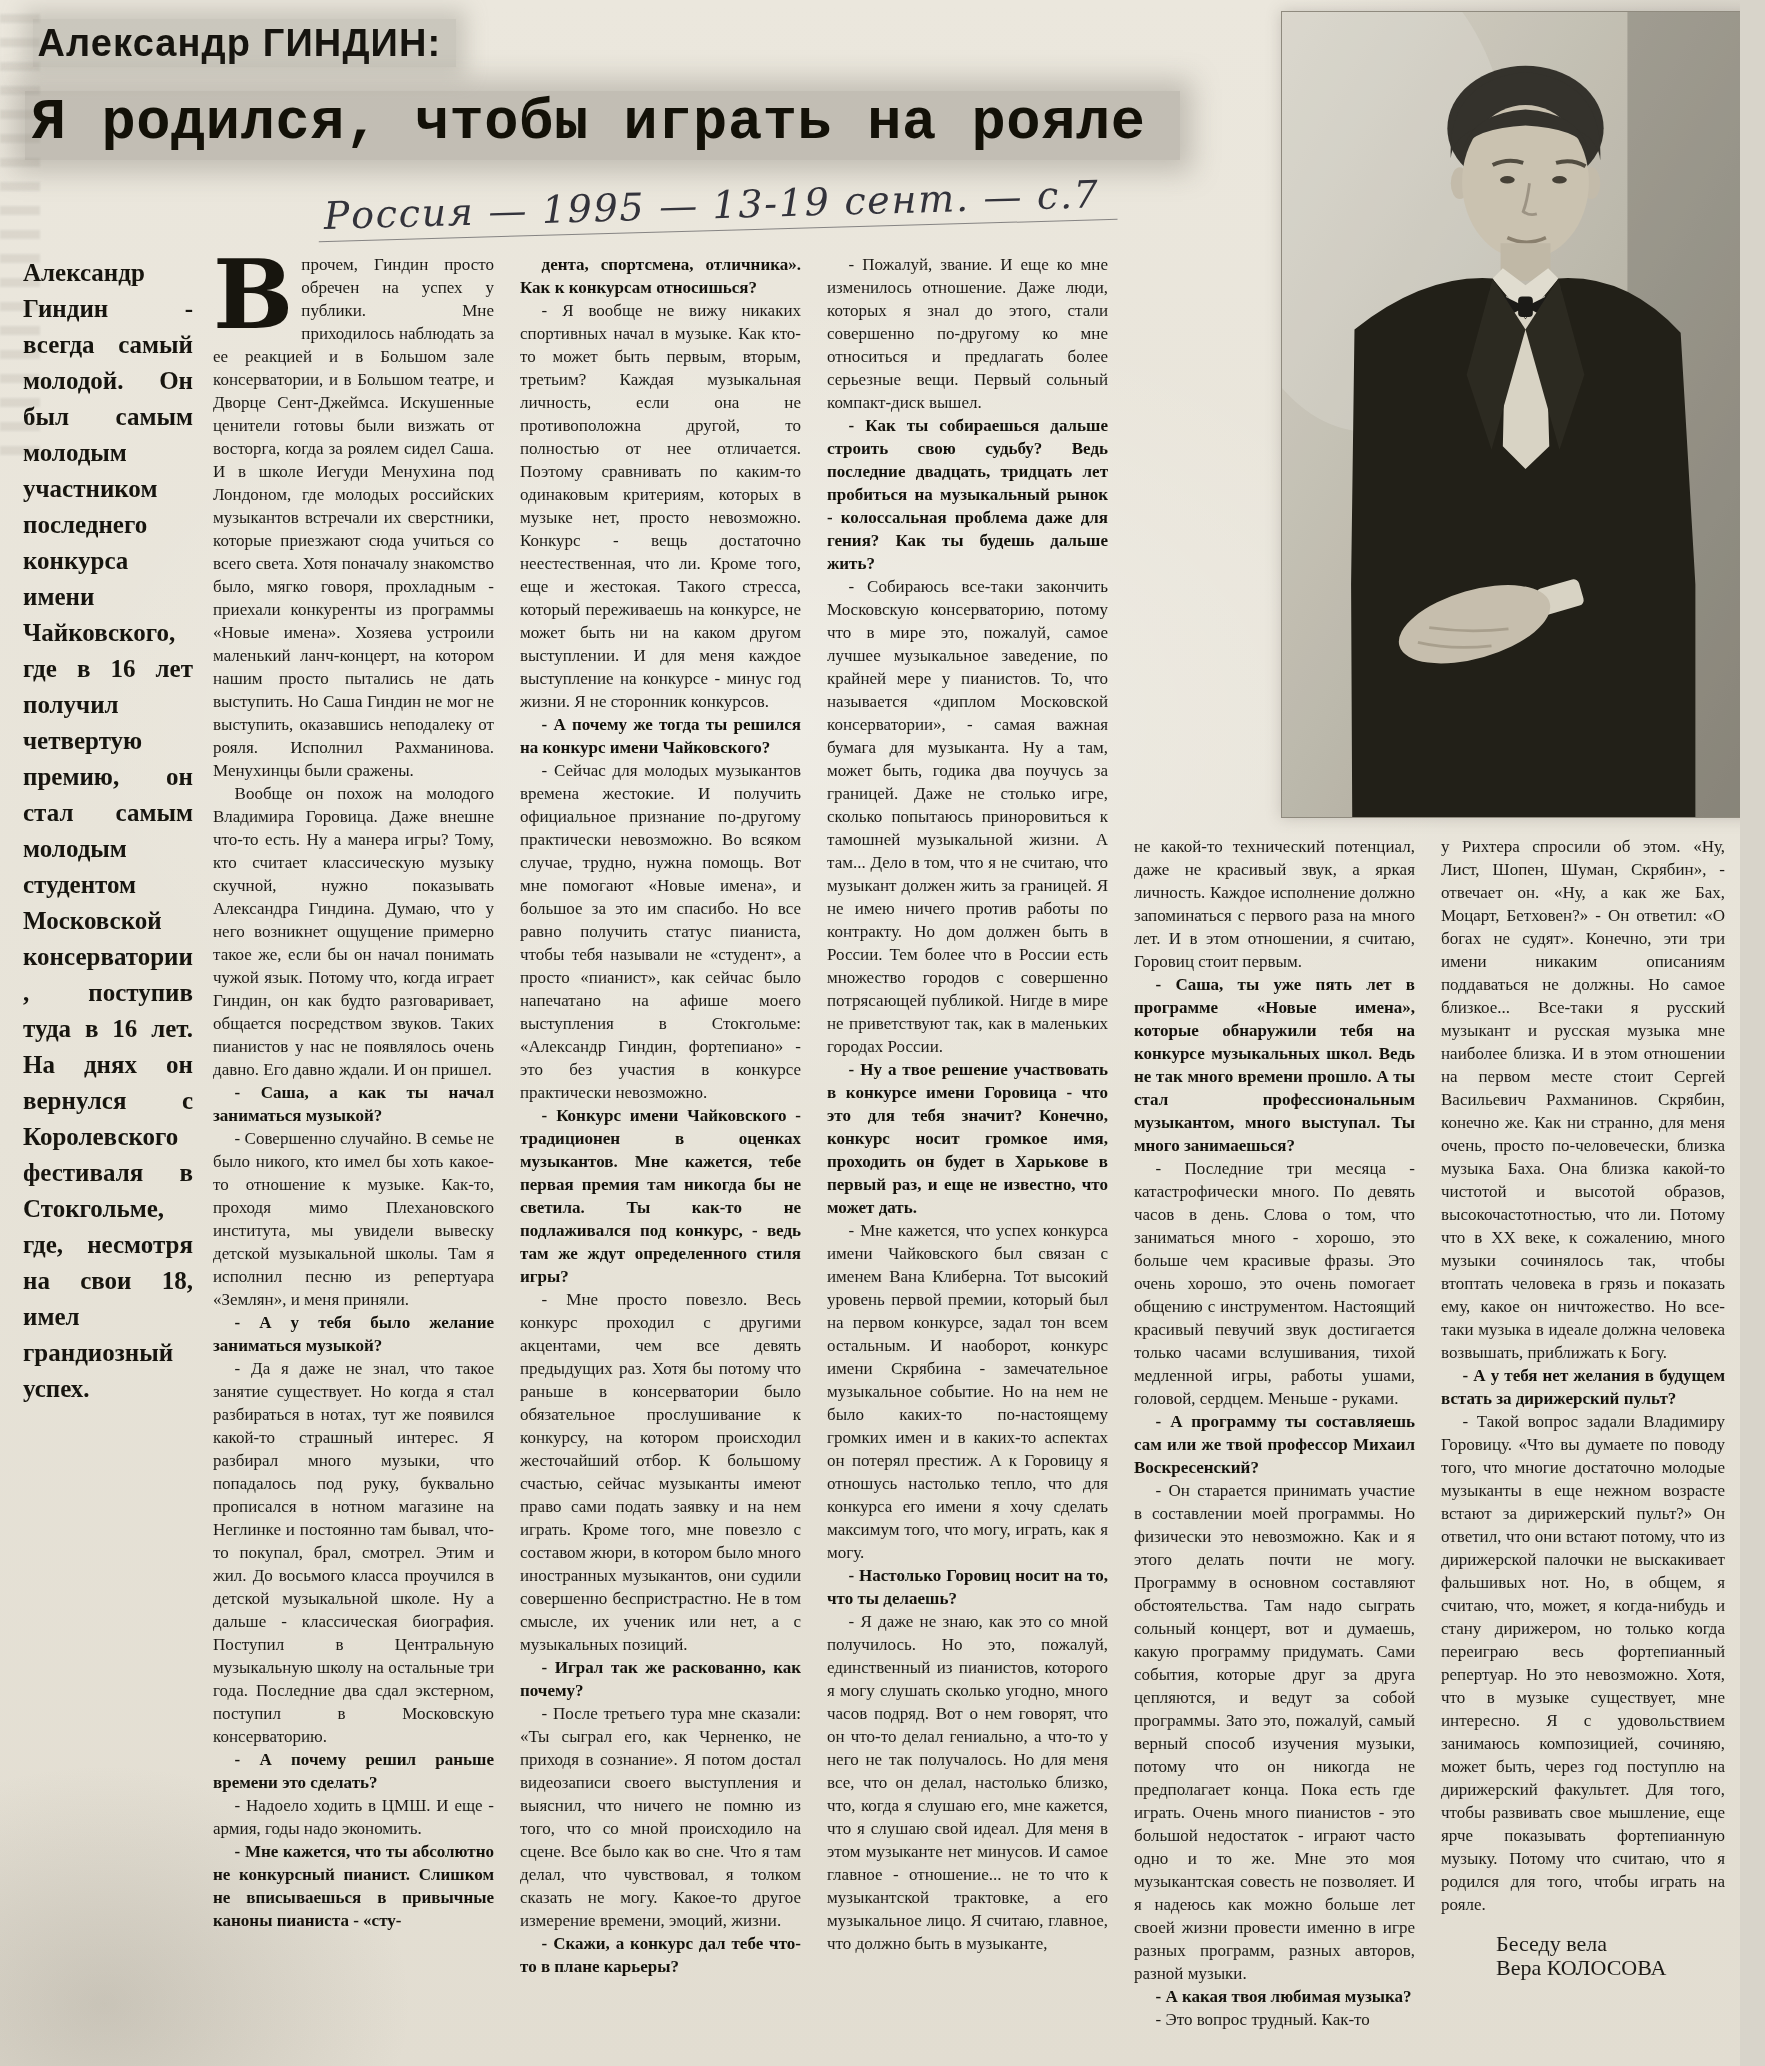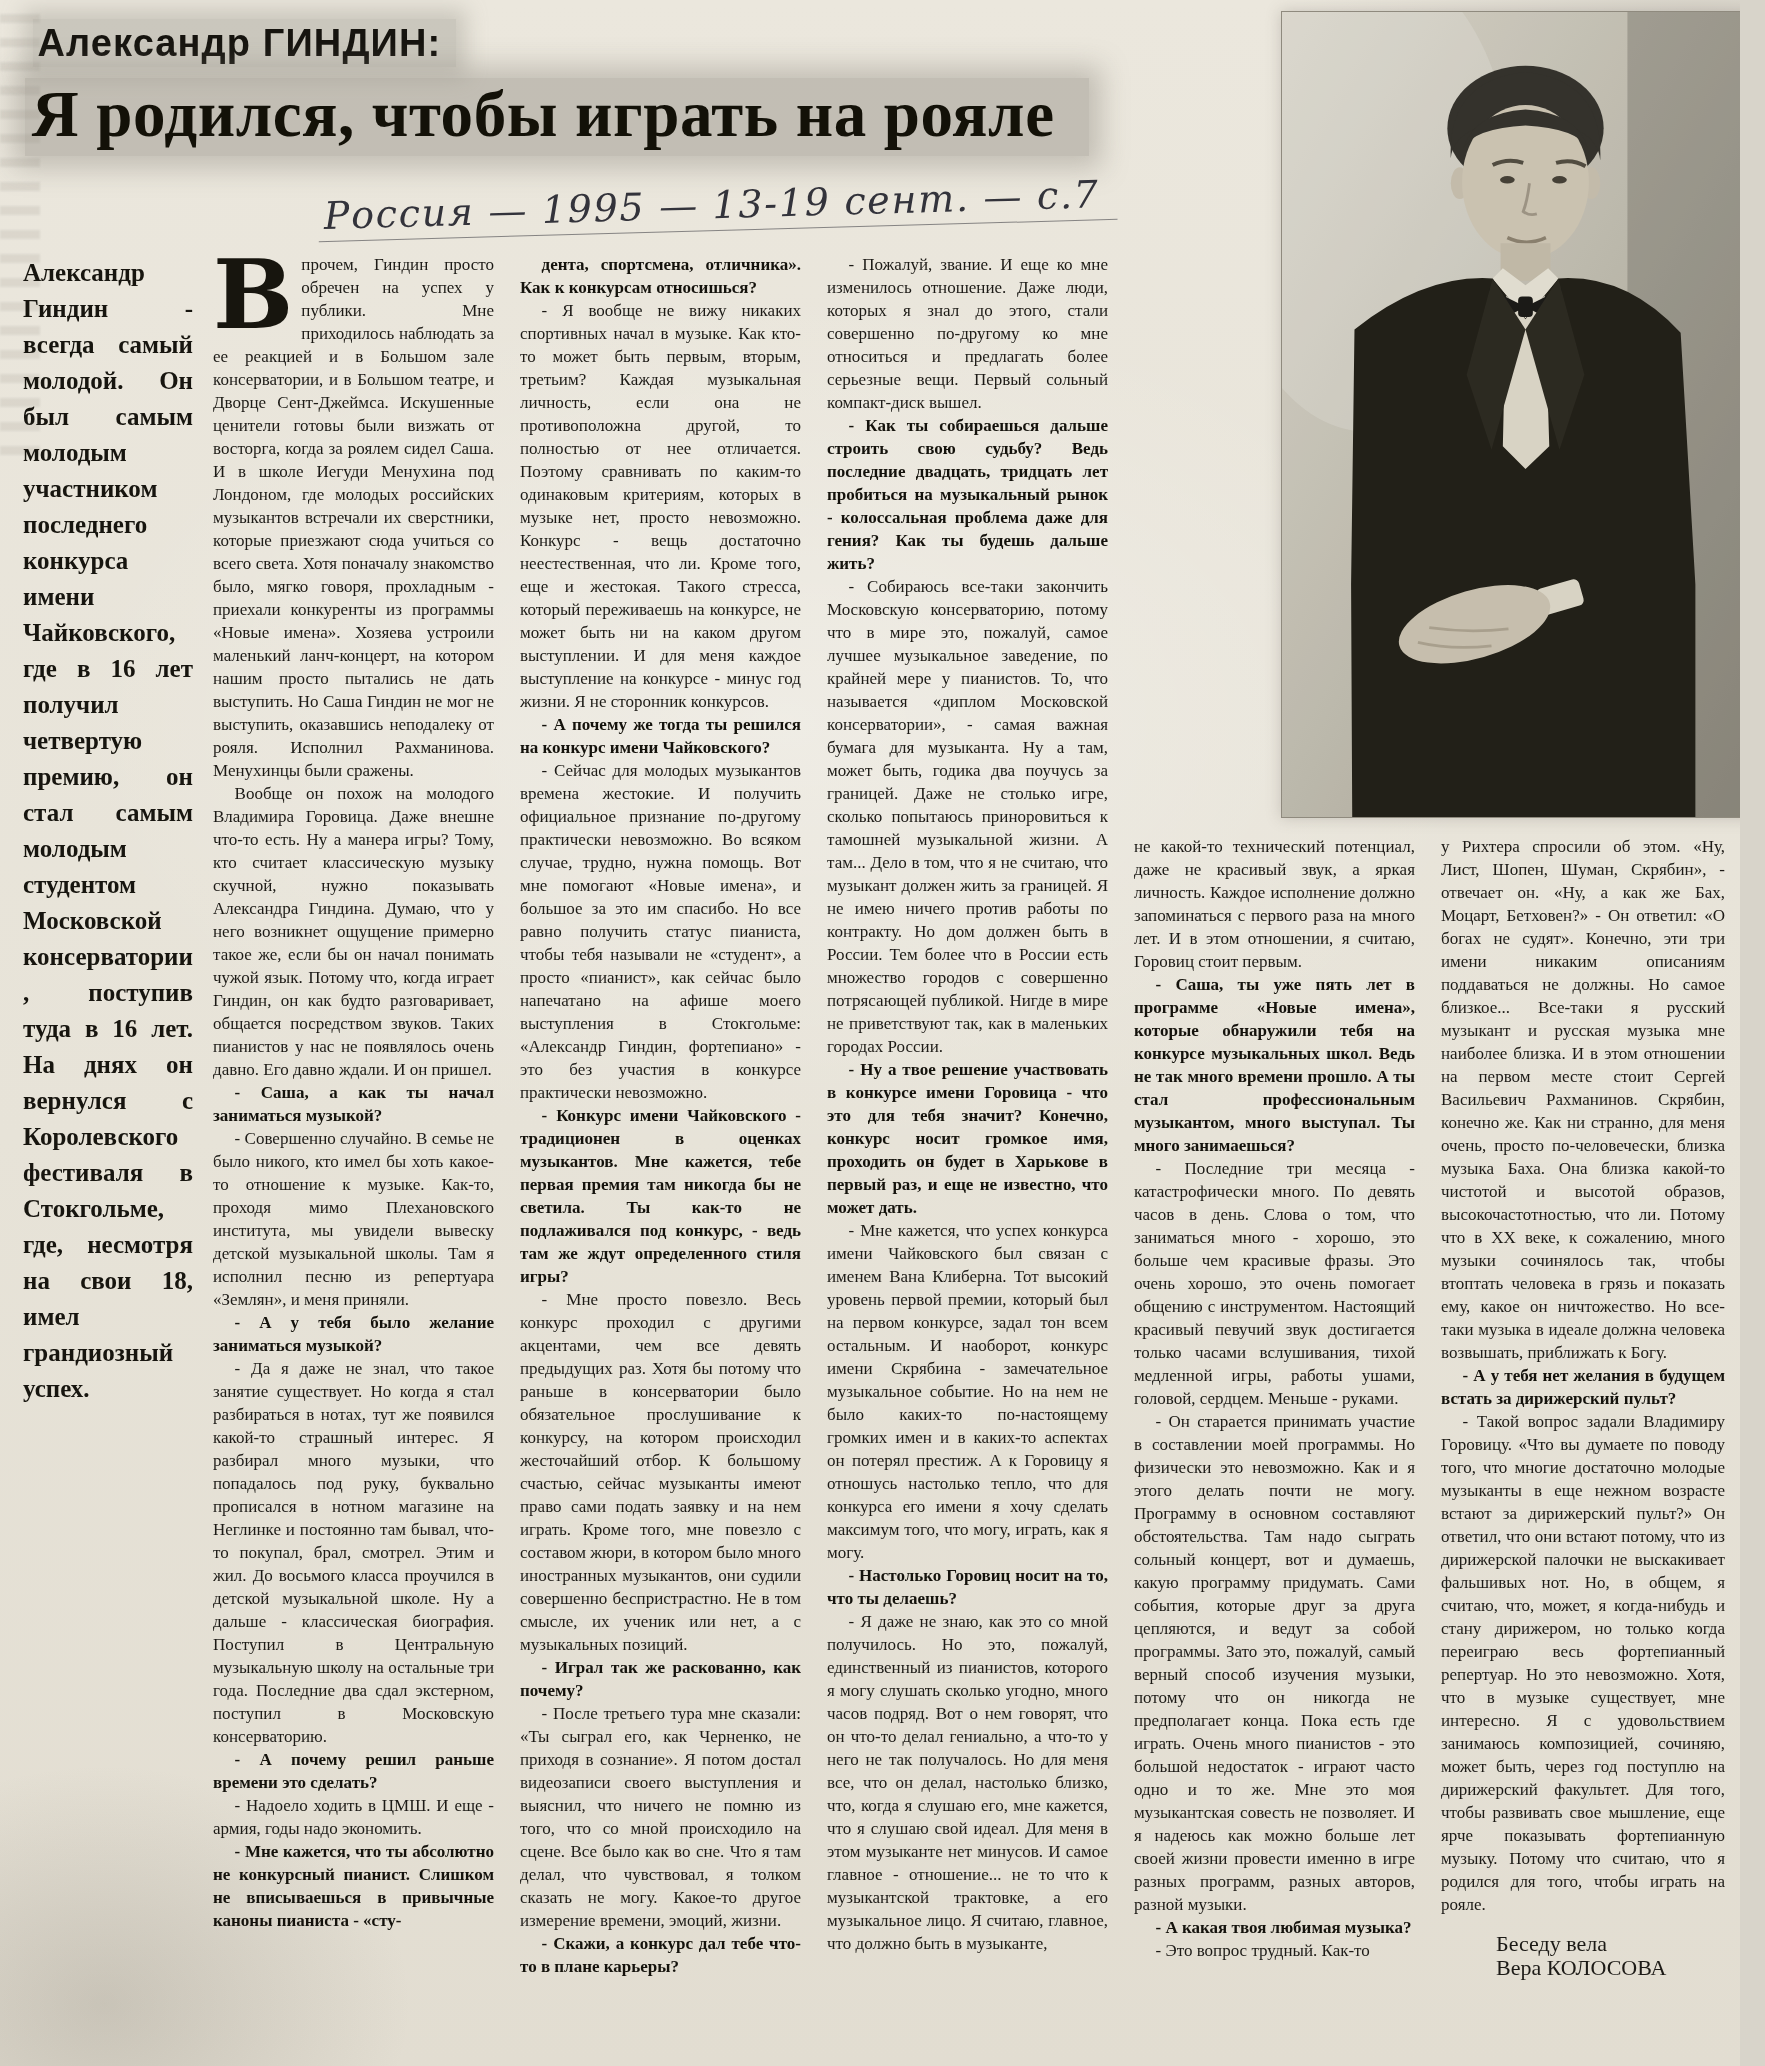--- a/index.html
+++ b/index.html
@@ -25,23 +25,23 @@
   .kicker {
     position: absolute; left: 33px; top: 19.3px;
     font-family: "Liberation Sans", sans-serif;
     font-weight: 700; font-size: 38px; letter-spacing: 1.1px;
     color: #16140f;
     background: rgba(150,146,137,0.38);
     box-shadow: 0 0 20px 10.2px rgba(150,146,137,0.38);
     padding: 2.3px 14.8px 2.3px 4.5px;
   }
   .headline {
-    position: absolute; left: 25px; top: 78px; margin: 0;
-    font-family: Liberation Serif, serif;
-    font-weight: 700; font-size: 65px; line-height: 1.1; letter-spacing: 0.6px;
+    position: absolute; left: 25px; top: 91px; margin: 0;
+    font-family: Liberation Mono, monospace;
+    font-weight: 700; font-size: 57px; line-height: 1.1; letter-spacing: 0.6px;
     color: #131108;
     background: rgba(138,134,124,0.42);
     box-shadow: 0 0 25.6px 12.5px rgba(138,134,124,0.42);
     padding: 1.1px 34px 5.7px 6.8px;
     white-space: nowrap;
   }
   .handnote {
     position: absolute; left: 318px; top: 183px;
     font-family: "DejaVu Serif", serif;
     font-style: italic; font-size: 38px; letter-spacing: 1.7px;
@@ -186,20 +186,21 @@
       <p class="">- Собираюсь все-таки закончить Московскую консерваторию, потому что в мире это, пожалуй, самое лучшее музыкальное заведение, по крайней мере у пианистов. То, что называется «диплом Московской консерватории», - самая важная бумага для музыканта. Ну а там, может быть, годика два поучусь за границей. Даже не столько игре, сколько попытаюсь приноровиться к тамошней музыкальной жизни. А там... Дело в том, что я не считаю, что музыкант должен жить за границей. Я не имею ничего против работы по контракту. Но дом должен быть в России. Тем более что в России есть множество городов с совершенно потрясающей публикой. Нигде в мире не приветствуют так, как в маленьких городах России.</p>
       <p class="q ">- Ну а твое решение участвовать в конкурсе имени Горовица - что это для тебя значит? Конечно, конкурс носит громкое имя, проходить он будет в Харькове в первый раз, и еще не известно, что может дать.</p>
       <p class="">- Мне кажется, что успех конкурса имени Чайковского был связан с именем Вана Клиберна. Тот высокий уровень первой премии, который был на первом конкурсе, задал тон всем остальным. И наоборот, конкурс имени Скрябина - замечательное музыкальное событие. Но на нем не было каких-то по-настоящему громких имен и в каких-то аспектах он потерял престиж. А к Горовицу я отношусь настолько тепло, что для конкурса его имени я хочу сделать максимум того, что могу, играть, как я могу.</p>
       <p class="q ">- Настолько Горовиц носит на то, что ты делаешь?</p>
       <p class="">- Я даже не знаю, как это со мной получилось. Но это, пожалуй, единственный из пианистов, которого я могу слушать сколько угодно, много часов подряд. Вот о нем говорят, что он что-то делал гениально, а что-то у него не так получалось. Но для меня все, что он делал, настолько близко, что, когда я слушаю его, мне кажется, что я слушаю свой идеал. Для меня в этом музыканте нет минусов. И самое главное - отношение... не то что к музыкантской трактовке, а его музыкальное лицо. Я считаю, главное, что должно быть в музыканте,</p>
     </div>
   <div class="col col-4">
       <p class="nodent">не какой-то технический потенциал, даже не красивый звук, а яркая личность. Каждое исполнение должно запоминаться с первого раза на много лет. И в этом отношении, я считаю, Горовиц стоит первым.</p>
       <p class="q ">- Саша, ты уже пять лет в программе «Новые имена», которые обнаружили тебя на конкурсе музыкальных школ. Ведь не так много времени прошло. А ты стал профессиональным музыкантом, много выступал. Ты много занимаешься?</p>
       <p class="">- Последние три месяца - катастрофически много. По девять часов в день. Слова о том, что заниматься много - хорошо, это больше чем красивые фразы. Это очень хорошо, это очень помогает общению с инструментом. Настоящий красивый певучий звук достигается только часами вслушивания, тихой медленной игры, работы ушами, головой, сердцем. Меньше - руками.</p>
+      <p class="q ">- А программу ты составляешь сам или же твой профессор Михаил Воскресенский?</p>
       <p class="">- Он старается принимать участие в составлении моей программы. Но физически это невозможно. Как и я этого делать почти не могу. Программу в основном составляют обстоятельства. Там надо сыграть сольный концерт, вот и думаешь, какую программу придумать. Сами события, которые друг за друга цепляются, и ведут за собой программы. Зато это, пожалуй, самый верный способ изучения музыки, потому что он никогда не предполагает конца. Пока есть где играть. Очень много пианистов - это большой недостаток - играют часто одно и то же. Мне это моя музыкантская совесть не позволяет. И я надеюсь как можно больше лет своей жизни провести именно в игре разных программ, разных авторов, разной музыки.</p>
       <p class="q ">- А какая твоя любимая музыка?</p>
       <p class="">- Это вопрос трудный. Как-то</p>
     </div>
   <div class="col col-5">
 
   <p class="nodent">у Рихтера спросили об этом. «Ну, Лист, Шопен, Шуман, Скрябин», - отвечает он. «Ну, а как же Бах, Моцарт, Бетховен?» - Он ответил: «О богах не судят». Конечно, эти три имени никаким описаниям поддаваться не должны. Но самое близкое... Все-таки я русский музыкант и русская музыка мне наиболее близка. И в этом отношении на первом месте стоит Сергей Васильевич Рахманинов. Скрябин, конечно же. Как ни странно, для меня очень, просто по-человечески, близка музыка Баха. Она близка какой-то чистотой и высотой образов, высокочастотностью, что ли. Потому что в XX веке, к сожалению, много музыки сочинялось так, чтобы втоптать человека в грязь и показать ему, какое он ничтожество. Но все-таки музыка в идеале должна человека возвышать, приближать к Богу.</p>
       <p class="q ">- А у тебя нет желания в будущем встать за дирижерский пульт?</p>
       <p class="">- Такой вопрос задали Владимиру Горовицу. «Что вы думаете по поводу того, что многие достаточно молодые музыканты в еще нежном возрасте встают за дирижерский пульт?» Он ответил, что они встают потому, что из дирижерской палочки не выскакивает фальшивых нот. Но, в общем, я считаю, что, может, я когда-нибудь и стану дирижером, но только когда переиграю весь фортепианный репертуар. Но это невозможно. Хотя, что в музыке существует, мне интересно. Я с удовольствием занимаюсь композицией, сочиняю, может быть, через год поступлю на дирижерский факультет. Для того, чтобы развивать свое мышление, еще ярче показывать фортепианную музыку. Потому что считаю, что я родился для того, чтобы играть на рояле.</p>
       <div class="byline">

